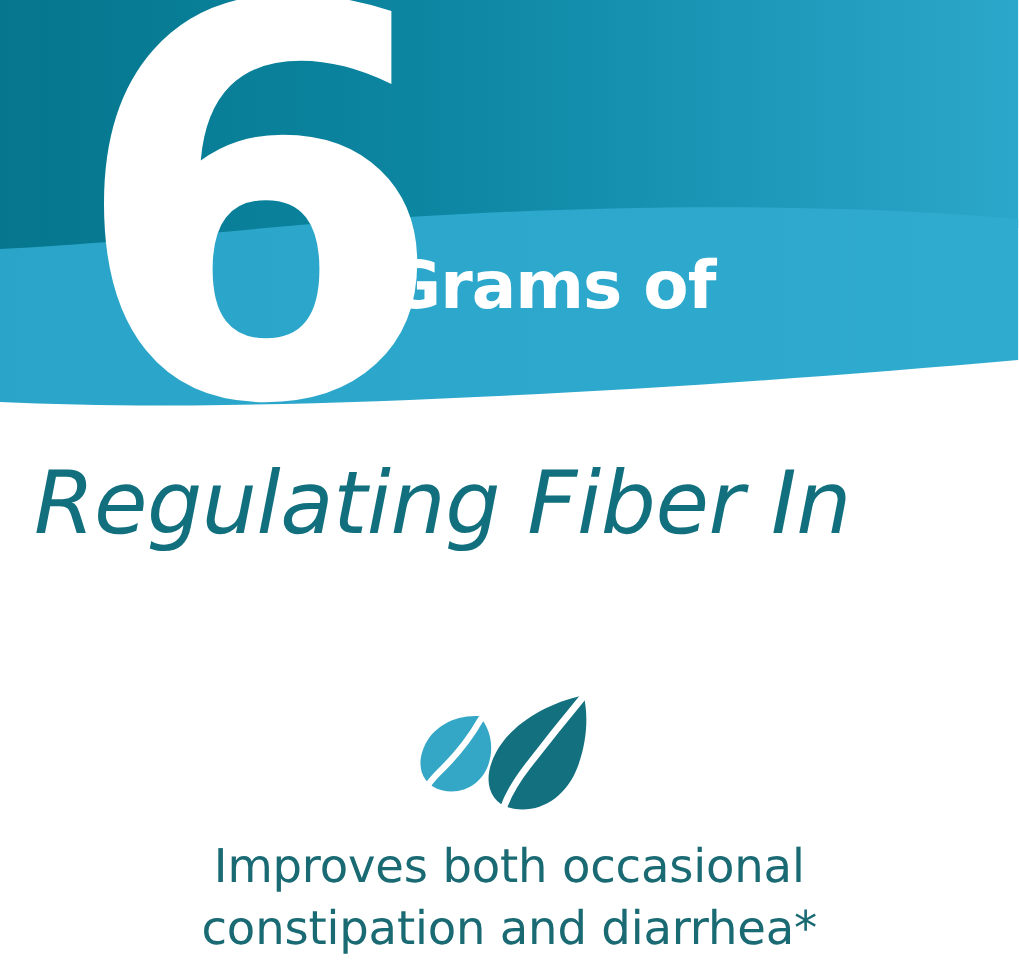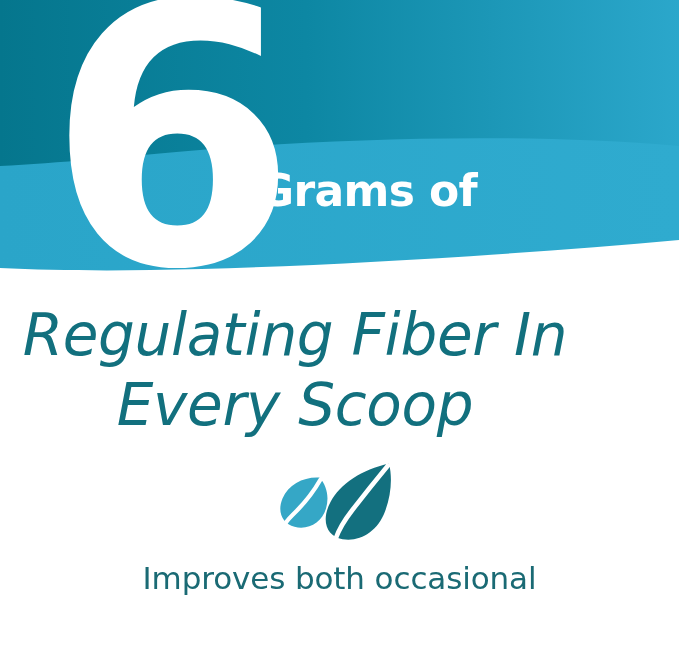--- a/index.html
+++ b/index.html
@@ -142,21 +142,20 @@
     </svg>
 
     <div class="banner-text">
       <span class="big-number">6</span>
       <span class="grams-of">Grams of</span>
     </div>
   </div>
 
   <div class="headline">
     <span class="headline-line">Regulating Fiber In</span>
-    <span class="headline-line">Every Scoop</span>
   </div>
 
   <div class="leaf-wrap">
     <svg width="124" height="78" viewBox="0 0 124 78" xmlns="http://www.w3.org/2000/svg">
 
       <path fill="#35a7c6" d="M41.5,15.5
                C26,14.5 10.5,22 4.5,36.5
                C-1.2,50.3 4.6,61.8 16.5,64.8
                C30.5,68.3 43.8,60.5 48,46.5
                C51.4,35.2 48.8,23.4 41.5,15.5 Z"></path>
@@ -168,15 +167,16 @@
                C42.5,59 48.8,74.5 64.5,77.2
                C82,80.2 99.5,69.5 107,49.5
                C113.2,33 114.5,15.5 111,1.5 Z"></path>
 
       <path fill="none" stroke="#ffffff" stroke-width="4.6" stroke-linecap="round" d="M110,3.5 C98,18 86,33 74,48.5 C66,58.8 60.5,68.5 57.5,77"></path>
     </svg>
   </div>
 
   <div class="subtext">
     <span class="subtext-line">Improves both occasional</span>
+    <span class="subtext-line">constipation and diarrhea*</span>
   </div>
 
 </div>
 
 </body></html>

